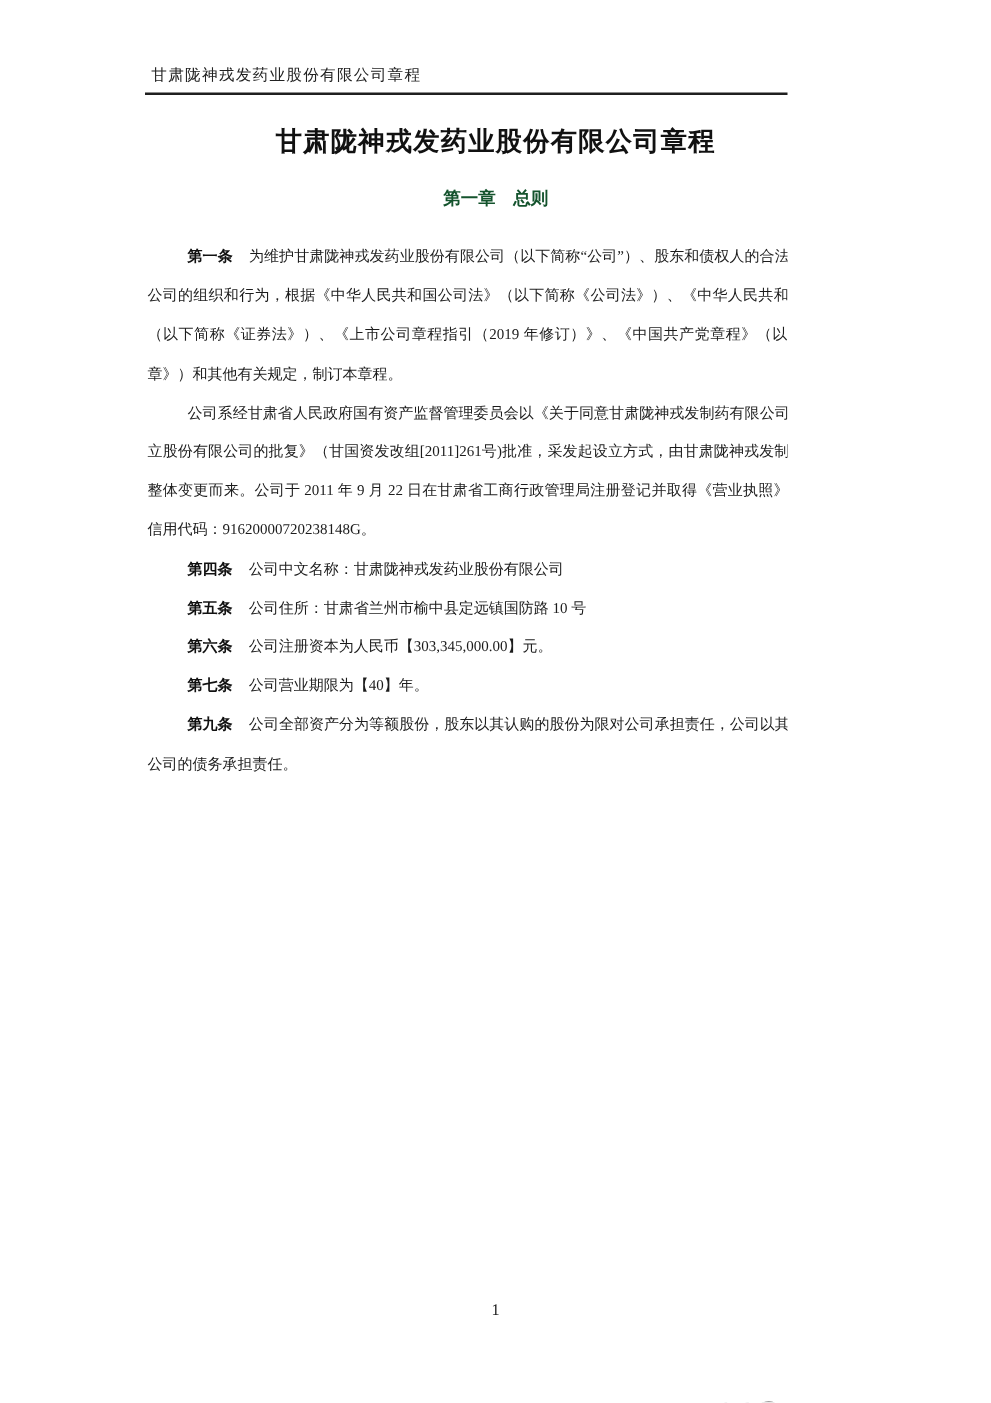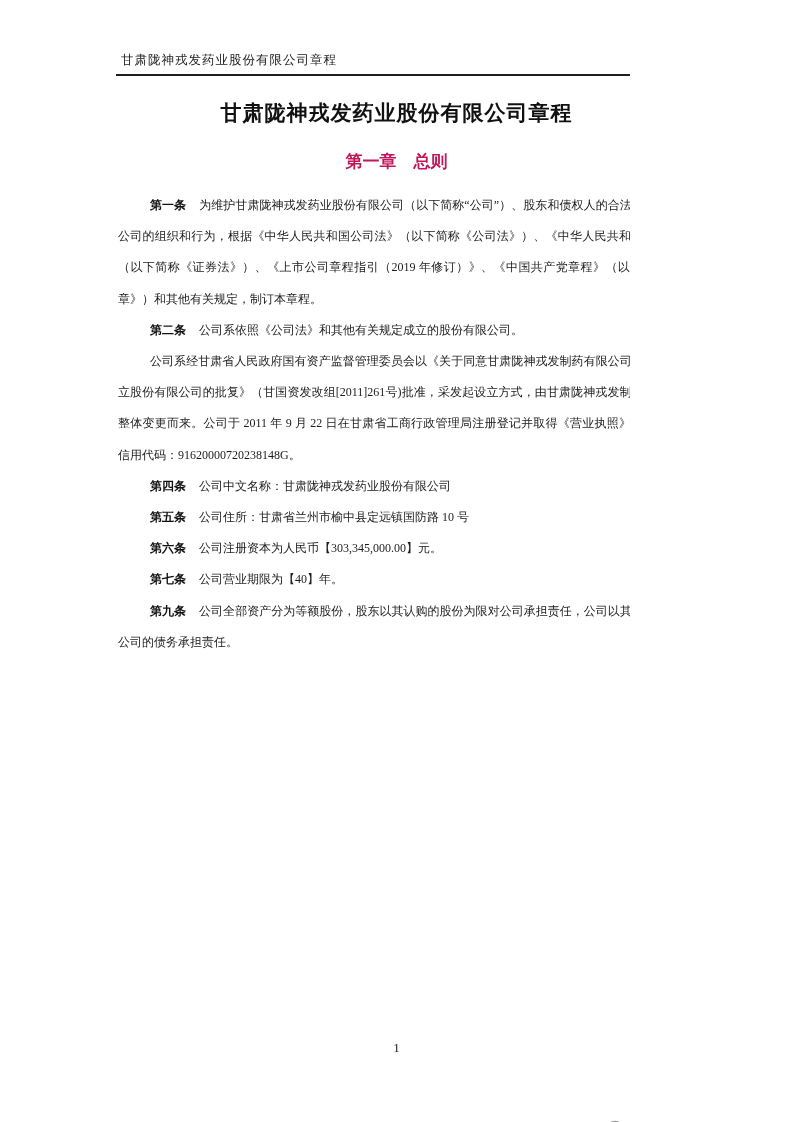--- a/index.html
+++ b/index.html
@@ -24,21 +24,21 @@
   .doc-title {
     position:absolute; left:0; top:99px; width:793px;
     text-align:center;
     font-family:"Liberation Sans","DejaVu Sans",sans-serif;
     font-weight:bold; font-size:21px; letter-spacing:1px; color:#111;
   }
   .chapter-heading {
     position:absolute; left:0; top:150px; width:793px;
     text-align:center;
     font-family:Liberation Serif, serif;
-    font-weight:bold; font-size:17px; color:#be185d;
+    font-weight:bold; font-size:14px; color:#14532d;
   }
   
   .doc-body {
     position:absolute; left:118px; top:190px; width:574px;
     font-size:12px; line-height:31.2px;
     text-align:justify;
   }
   .para { margin:0; text-indent:32px; }
   .para.hang { text-indent:84px; }
   .para b.lbl {
@@ -73,21 +73,20 @@
 <div class="page">
 
   <div class="running-header">甘肃陇神戎发药业股份有限公司章程</div>
   <div class="header-rule"></div>
 
   <div class="doc-title">甘肃陇神戎发药业股份有限公司章程</div>
   <div class="chapter-heading">第一章　总则</div>
 
   <div class="doc-body">
     <p class="para"><b class="lbl">第一条</b><span>为维护甘肃陇神戎发药业股份有限公司（以下简称“公司”）、股东和债权人的合法权益，规范公司的组织和行为，根据《中华人民共和国公司法》（以下简称《公司法》）、《中华人民共和国证券法》（以下简称《证券法》）、《上市公司章程指引（2019 年修订）》、《中国共产党章程》（以下简称《党章》）和其他有关规定，制订本章程。</span></p>
-    <p class="para"><b class="lbl">第二条</b><span>公司系依照《公司法》和其他有关规定成立的股份有限公司。</span></p>
     <p class="para"><span>公司系经甘肃省人民政府国有资产监督管理委员会以《关于同意甘肃陇神戎发制药有限公司整体变更设立股份有限公司的批复》（甘国资发改组[2011]261号)批准，采发起设立方式，由甘肃陇神戎发制药有限公司整体变更而来。公司于 2011 年 9 月 22 日在甘肃省工商行政管理局注册登记并取得《营业执照》，统一社会信用代码：91620000720238148G。</span></p>
     <p class="para"><b class="lbl">第四条</b><span>公司中文名称：甘肃陇神戎发药业股份有限公司</span></p>
     <p class="para"><b class="lbl">第五条</b><span>公司住所：甘肃省兰州市榆中县定远镇国防路 10 号</span></p>
     <p class="para"><b class="lbl">第六条</b><span>公司注册资本为人民币【303,345,000.00】元。</span></p>
     <p class="para"><b class="lbl">第七条</b><span>公司营业期限为【40】年。</span></p>
     <p class="para"><b class="lbl">第九条</b><span>公司全部资产分为等额股份，股东以其认购的股份为限对公司承担责任，公司以其全部资产对公司的债务承担责任。</span></p>
   </div>
 
   <div class="page-number">1</div>
 

